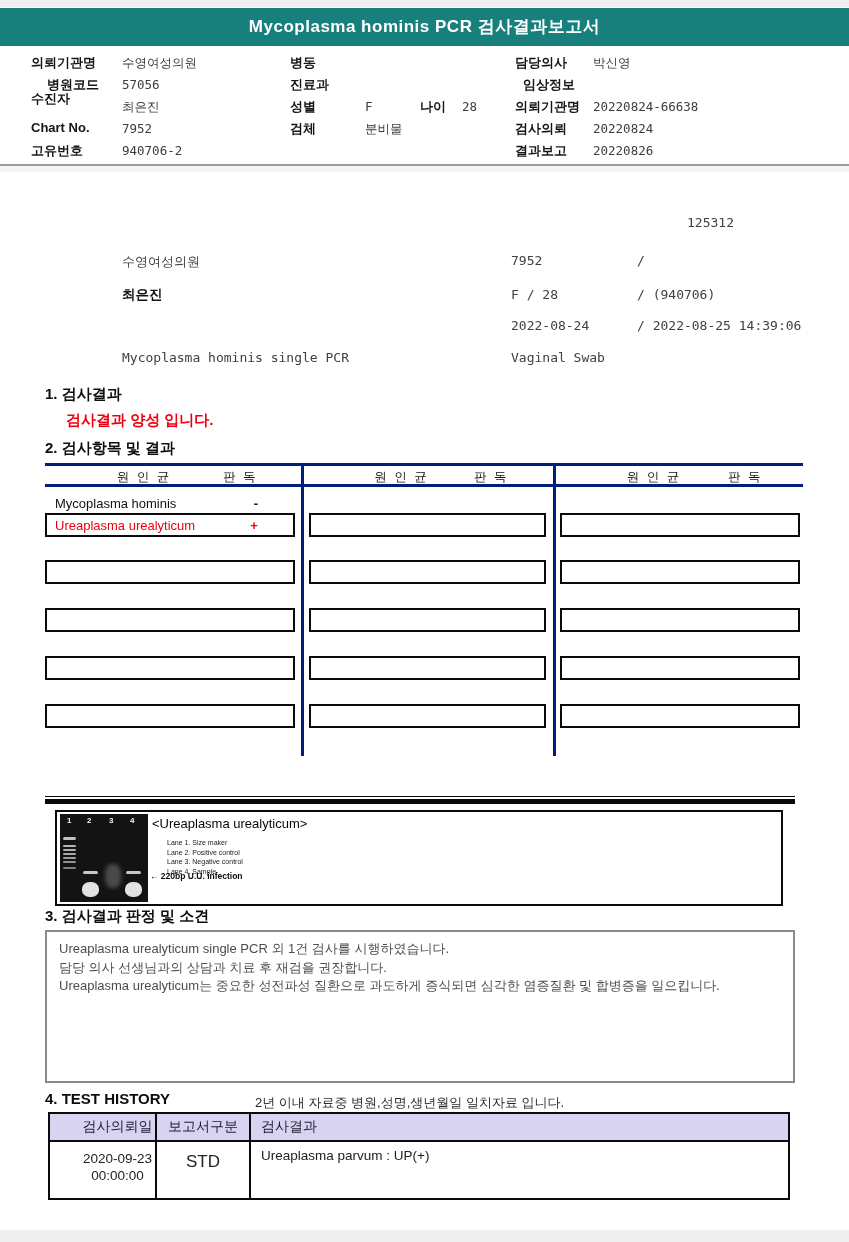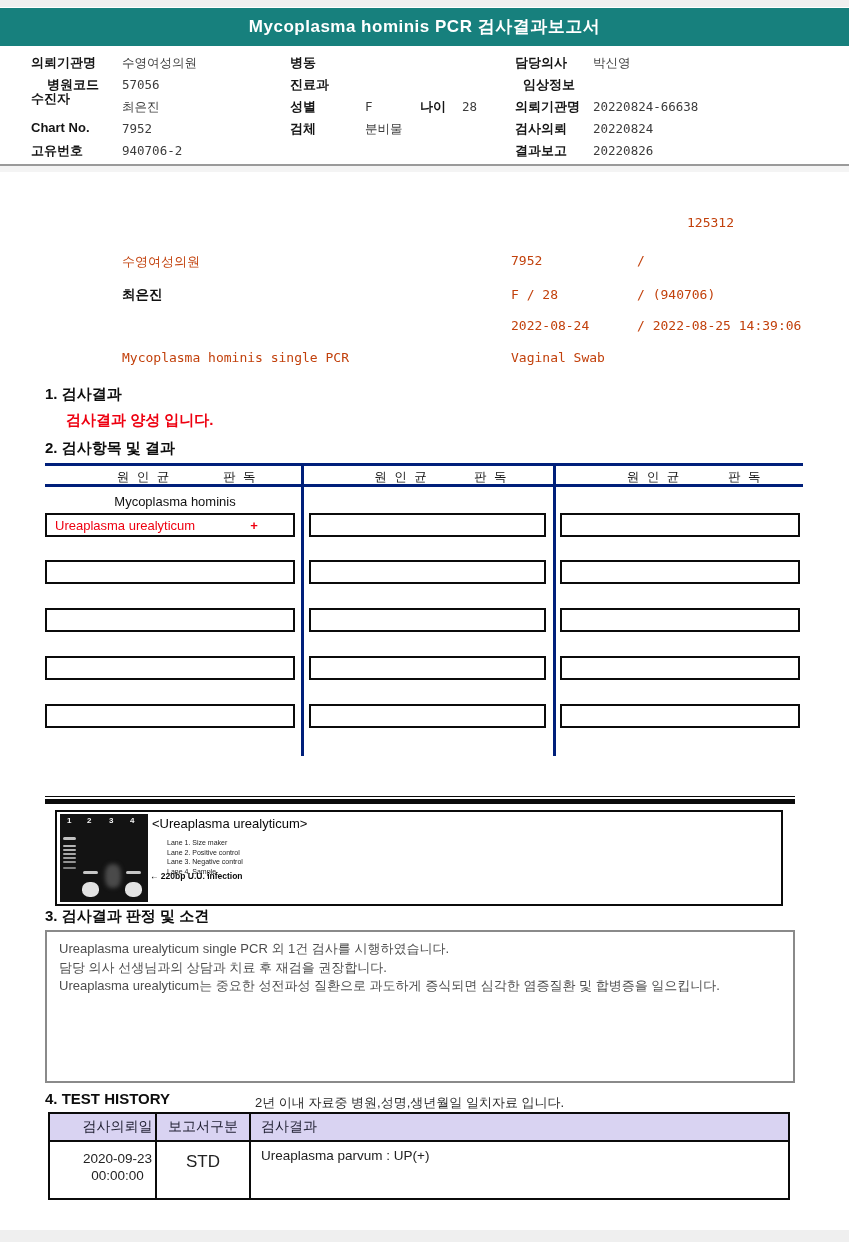--- a/index.html
+++ b/index.html
@@ -12,32 +12,32 @@
   .abs { position:absolute; }
   .strip { background:#efefef; width:849px; left:0; }
   .banner {
     left:0; top:8px; width:849px; height:38px; background:#17807d;
     color:#fff; font-weight:bold; font-size:17px; text-align:center; line-height:38px;
     letter-spacing:0.5px;
   }
   .lbl { font-weight:bold; font-size:13px; color:#151515; white-space:nowrap; }
   .val { font-family:"DejaVu Sans Mono", monospace; font-size:12.5px; color:#3c3c3c; white-space:nowrap; }
   .sep { left:0; top:164px; width:849px; height:8px; border-top:2px solid #9a9a9a; background:#f4f4f4; }
-  .mono { font-family:"DejaVu Sans Mono", monospace; font-size:13px; color:#c2410c; white-space:nowrap; }
+  .mono { font-family:"DejaVu Sans Mono", monospace; font-size:13px; color:#404040; white-space:nowrap; }
   .heading { font-weight:bold; font-size:15px; color:#0d0d0d; white-space:nowrap; }
   .result-red { font-weight:bold; font-size:15px; color:#ee0010; white-space:nowrap; }
 
   
   #res-table { left:45px; top:463px; width:758px; height:293px; }
   .navy-h { position:absolute; left:0; width:758px; height:3px; background:#001f7a; }
   .navy-v { position:absolute; top:0; width:3px; height:293px; background:#001f7a; }
   .hdr { position:absolute; top:5px; height:18px; display:flex; align-items:center; font-size:12.5px; color:#101010; }
   .hdr .org { flex:1; text-align:center; letter-spacing:2px; padding-left:20px; }
   .hdr .rd { width:72px; letter-spacing:2px; }
-  .resrow { position:absolute; height:18px; display:flex; align-items:center; font-size:13px;flex-direction:column; }
+  .resrow { position:absolute; height:18px; display:flex; align-items:center; font-size:13px; }
   .resrow .org { flex:1; padding-left:10px; }
   .resrow .rd { width:78px; text-align:center; font-weight:bold; }
   .resbox { position:absolute; height:24px; border:2px solid #0b0b0b; background:#fff; display:flex; align-items:center; font-size:13px; }
   .resbox .org { flex:1; padding-left:8px; }
   .resbox .rd { width:78px; text-align:center; font-weight:bold; }
   .pos { color:#ee0010; }
 
   
   .dline1 { left:45px; top:796px; width:750px; height:1px; background:#0a0a0a; }
   .dline2 { left:45px; top:799px; width:750px; height:5px; background:#0a0a0a; }

